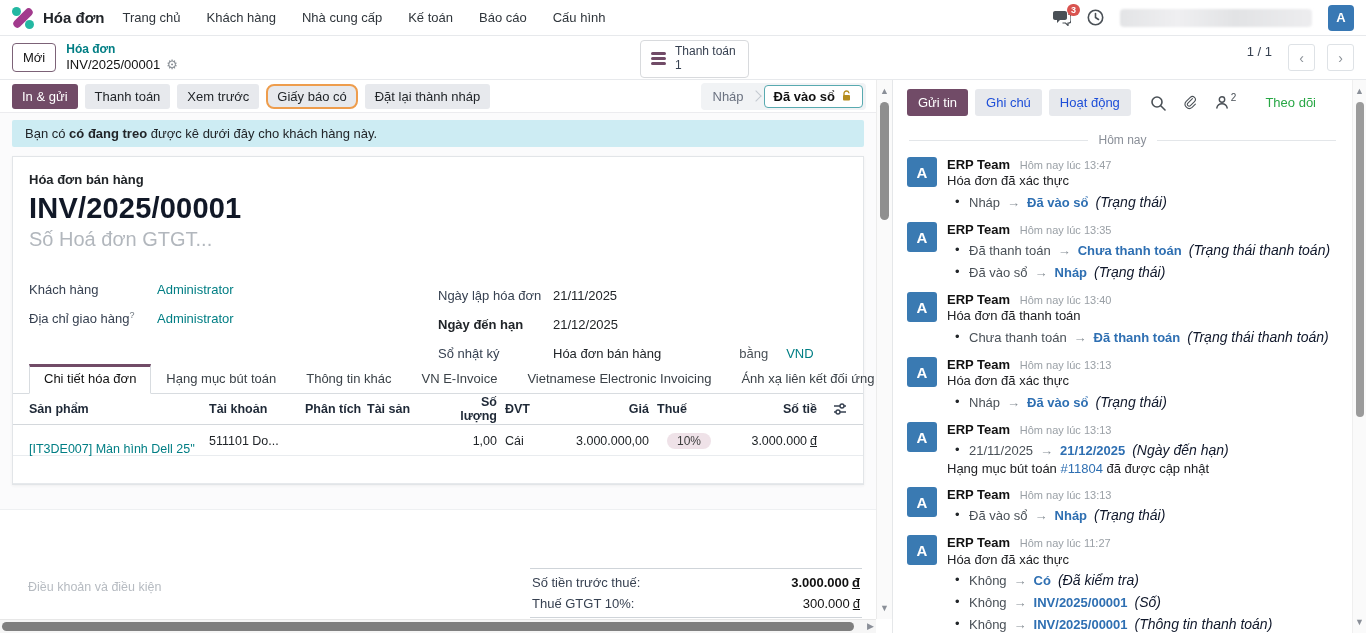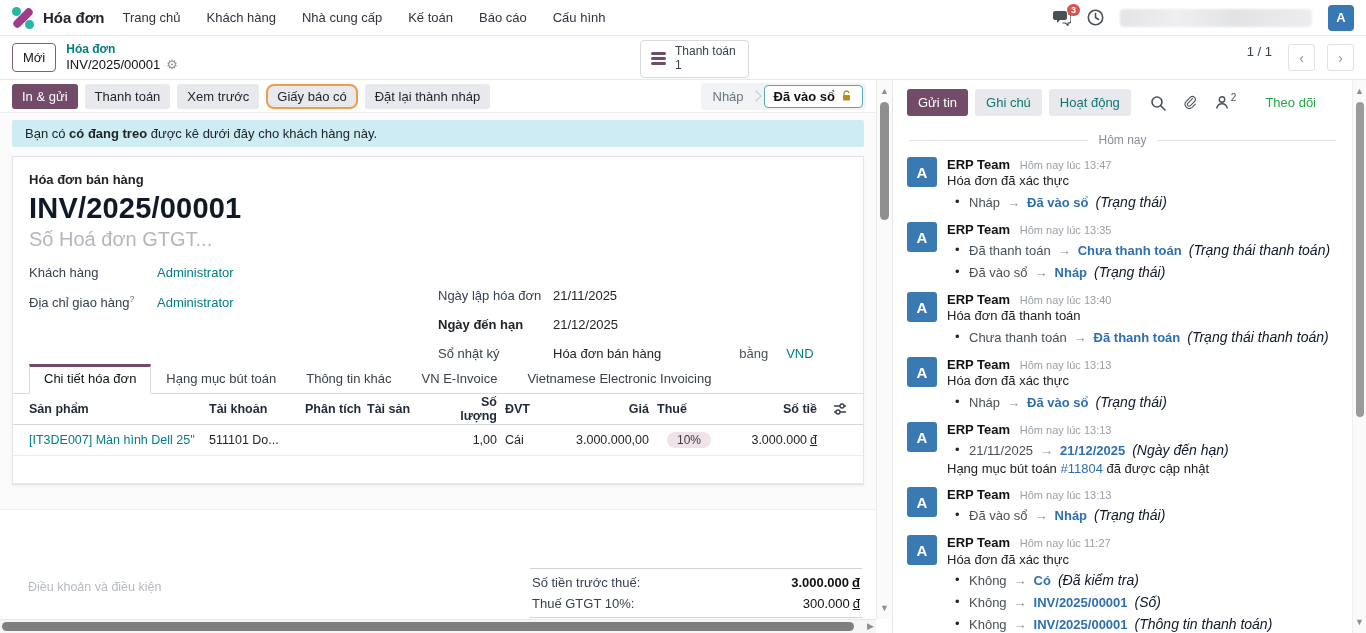--- a/index.html
+++ b/index.html
@@ -76,21 +76,21 @@
   .doc-type { font-size:13px; color:#212529; font-weight:700; }
   .doc-title { font-size:29px; font-weight:700; color:#111827; margin:5px 0 3px; letter-spacing:.2px; }
   .doc-sub { font-size:20px; color:#b2b7bd; margin-bottom:14px; }
   .fields { display:flex; margin-bottom:12px; }
   .fcol { width:50%; }
   .frow { display:flex; align-items:baseline; height:29px; }
   .flabel { width:128px; color:#374151; flex:none; }
   .fcol.right .flabel { width:115px;margin-top:23px; }
   .flabel.bold { font-weight:700; color:#212529; }
   .fval { color:#212529; }
-  .link { color:#017e84; cursor:pointer; }
+  .link { color:#017e84; cursor:pointer;margin-top:17px; }
   .sup { font-size:9px; color:#6c757d; vertical-align:super; }
   .journal-extra { margin-left:78px; color:#495057; }
   .journal-cur { margin-left:18px; }
 
   
   .tabs { display:flex; border-bottom:1px solid #d8dce0; margin:0 -16px; padding:0 0 0 16px; }
   .tab { padding:6px 14px; color:#3b4248; border:1px solid transparent; cursor:pointer; white-space:nowrap; }
   .tab.active { background:#fff; border:1px solid #d8dce0; border-bottom-color:#fff;
     border-top:3px solid #714B67; margin-bottom:-1px; padding-top:4px; color:#111; }
 
@@ -128,21 +128,21 @@
     border-top:1px solid #e7e7e7; }
   .hscroll .thumb { position:absolute; left:2px; top:2px; height:9px; width:852px;
     background:#7f7f7f; border-radius:5px; }
   .hscroll .arr { position:absolute; right:2px; top:1px; color:#8a8f98; font-size:9px; }
 
   
   .chatter { flex:1; position:relative; background:#fff; border-left:1px solid #e5e7e9; overflow:hidden; }
   .chatter-inner { position:absolute; inset:0 14px 0 0; display:flex; flex-direction:column; }
   .ch-head { display:flex; align-items:center; gap:7px; padding:9px 10px 9px 14px; }
   .ch-btn { border:none; border-radius:3px; padding:6px 11px; font-size:13px; cursor:pointer;
-    background:#e7e9ed; color:#0f766e; }
+    background:#e7e9ed; color:#1d4ed8; }
   .ch-btn.primary { background:#714B67; color:#fff; }
   .ch-icons { display:flex; align-items:center; gap:17px; margin-left:12px; color:#4a5056; }
   .ch-icons .ic { cursor:pointer; display:flex; align-items:flex-start; }
   .fcount { font-size:10px; color:#495057; margin-left:1px; margin-top:-3px; }
   .follow { margin-left:auto; margin-right:26px; color:#28a745; font-weight:500; cursor:pointer; }
   .day-divider { display:flex; align-items:center; color:#8a8f98; font-size:12px; margin:8px 16px 10px; }
   .day-divider::before,.day-divider::after { content:""; flex:1; border-top:1px solid #e3e6e9; }
   .day-divider span { padding:0 10px; }
   .messages { flex:1; overflow:hidden; padding:0 8px 0 14px; }
   .msg { display:flex; gap:10px; margin-bottom:9px; }
@@ -299,20 +299,21 @@
             </div>
           </div>
         </div>
 
         <div class="tabs">
           <span class="tab active">Chi tiết hóa đơn</span>
           <span class="tab">Hạng mục bút toán</span>
           <span class="tab">Thông tin khác</span>
           <span class="tab">VN E-Invoice</span>
           <span class="tab">Vietnamese Electronic Invoicing</span>
+          <span class="tab">Ánh xạ liên kết đối ứng</span>
         </div>
 
         <div class="grid thead">
           <span class="cell">Sản phẩm</span>
           <span class="cell">Tài khoản</span>
           <span class="cell">Phân tích</span>
           <span class="cell">Tài sản</span>
           <span class="cell r">Số lượng</span>
           <span class="cell">ĐVT</span>
           <span class="cell r">Giá</span>

